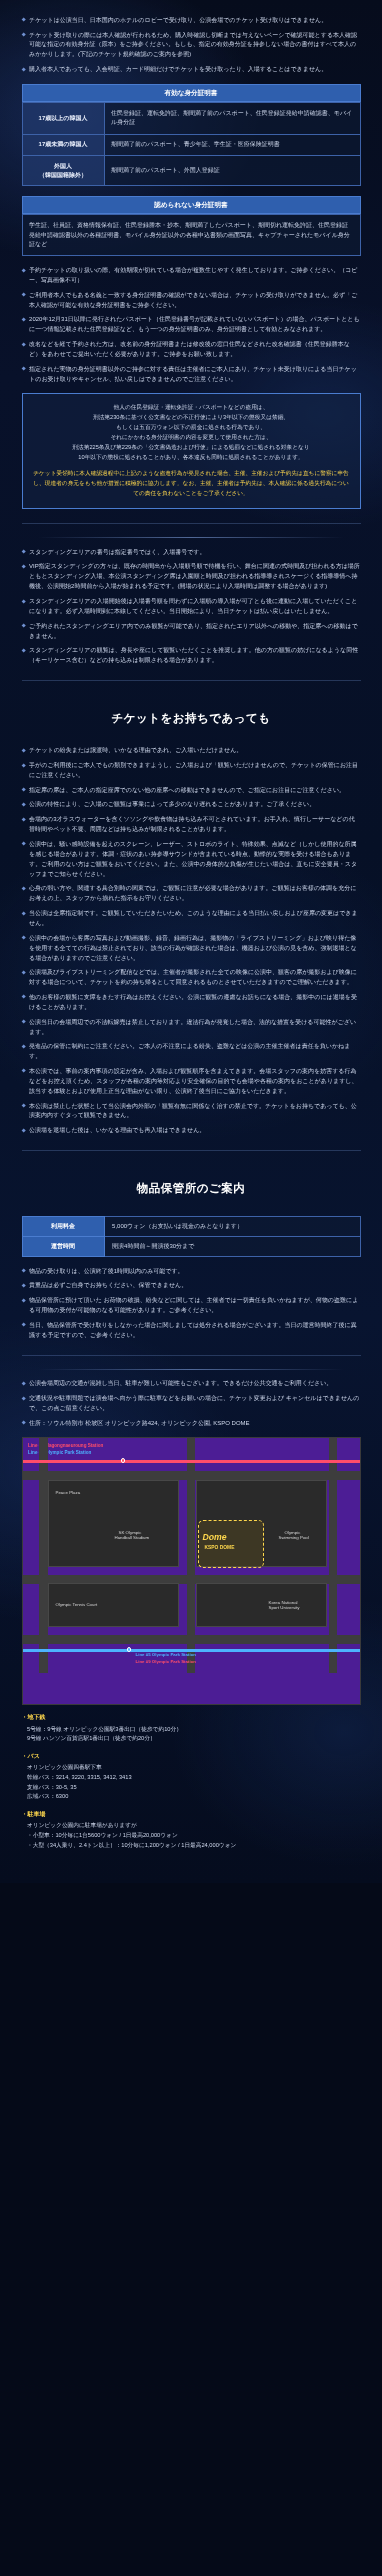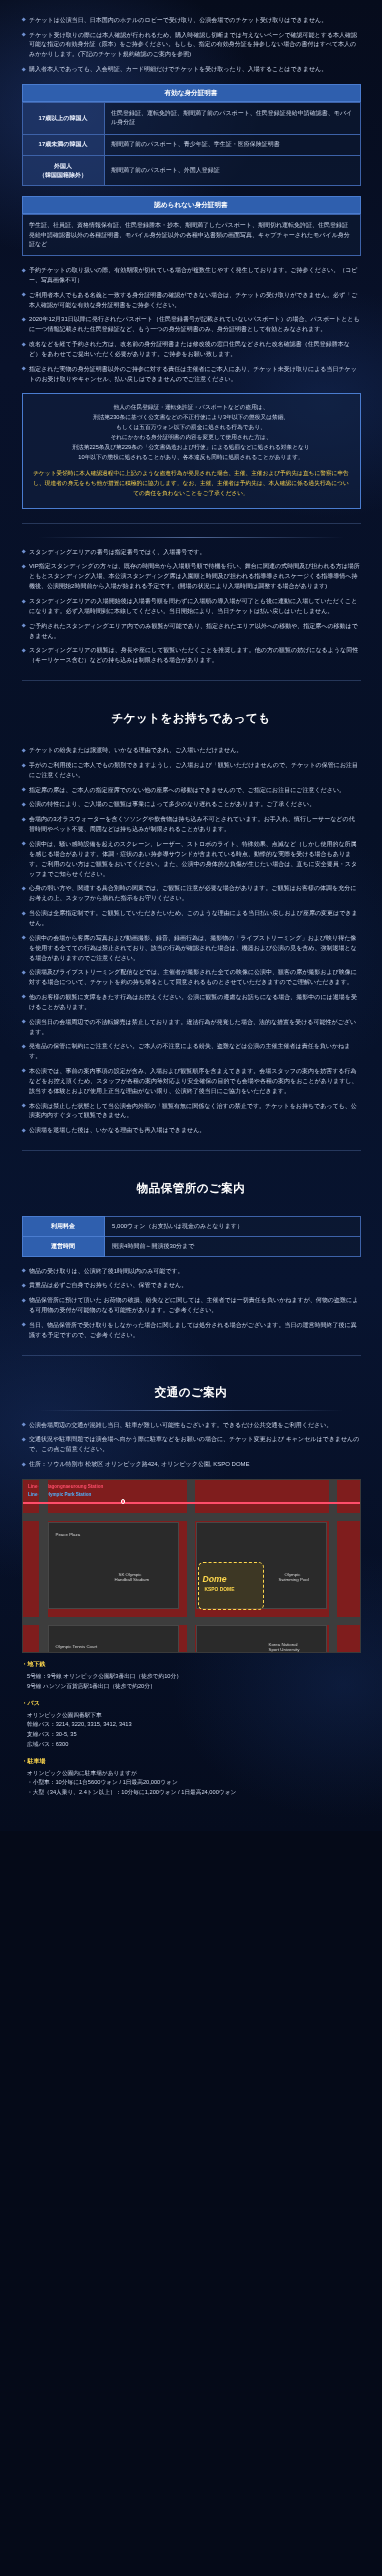--- a/index.html
+++ b/index.html
@@ -164,24 +164,24 @@
     background: rgba(14,26,54,0.6);
     border: 0.5px solid #3d62a8;
     padding: 4.9px 7.6px;
     color: #cfd8ec;
   }
 
   
   .map-wrap {
     width: 339px;
     margin: 8.7px auto 5.5px;
-    background: #7f1d1d;
+    background: #4c1d95;
     border: 0.5px solid #3a3a3a;
     position: relative;
-    height: 174px;
+    height: 268px;
     overflow: hidden;
   }
   .map-legend {
     position: absolute;
     left: 5.5px; top: 4.4px;
     font-size: 4.6px;
     color: #ff4d6a;
     font-weight: bold;
   }
   .map-legend2 {
@@ -391,21 +391,20 @@
     <ul class="list">
       <li>物品の受け取りは、公演終了後1時間以内のみ可能です。</li>
       <li>貴重品は必ずご自身でお持ちください、保管できません。</li>
       <li>物品保管所に預けて頂いた お荷物の破損、紛失などに関しては、主催者では一切責任を負いかねますが、何物の盗難による可用物の受付が可能物のなる可能性があります。ご参考ください。</li>
       <li>当日、物品保管所で受け取りをしなかった場合に関しましては処分される場合がございます。当日の運営時間終了後に異議する予定ですので、ご参考ください。</li>
     </ul>
   </div>
 
   <div class="divider"></div>
 
-  <h2 class="sec-title">交通のご案内</h2>
   <div class="title-rule"></div>
 
   <div class="block">
     <ul class="list">
       <li>公演会場周辺の交通が混雑し当日、駐車が難しい可能性もございます。できるだけ公共交通をご利用ください。</li>
       <li>交通状況や駐車問題では演会場へ向かう際に駐車などをお願いの場合に、チケット変更および キャンセルはできませんので、この点ご留意ください。</li>
       <li>住所：ソウル特別市 松坡区 オリンピック路424, オリンピック公園, KSPO DOME</li>
     </ul>
   </div>
 

